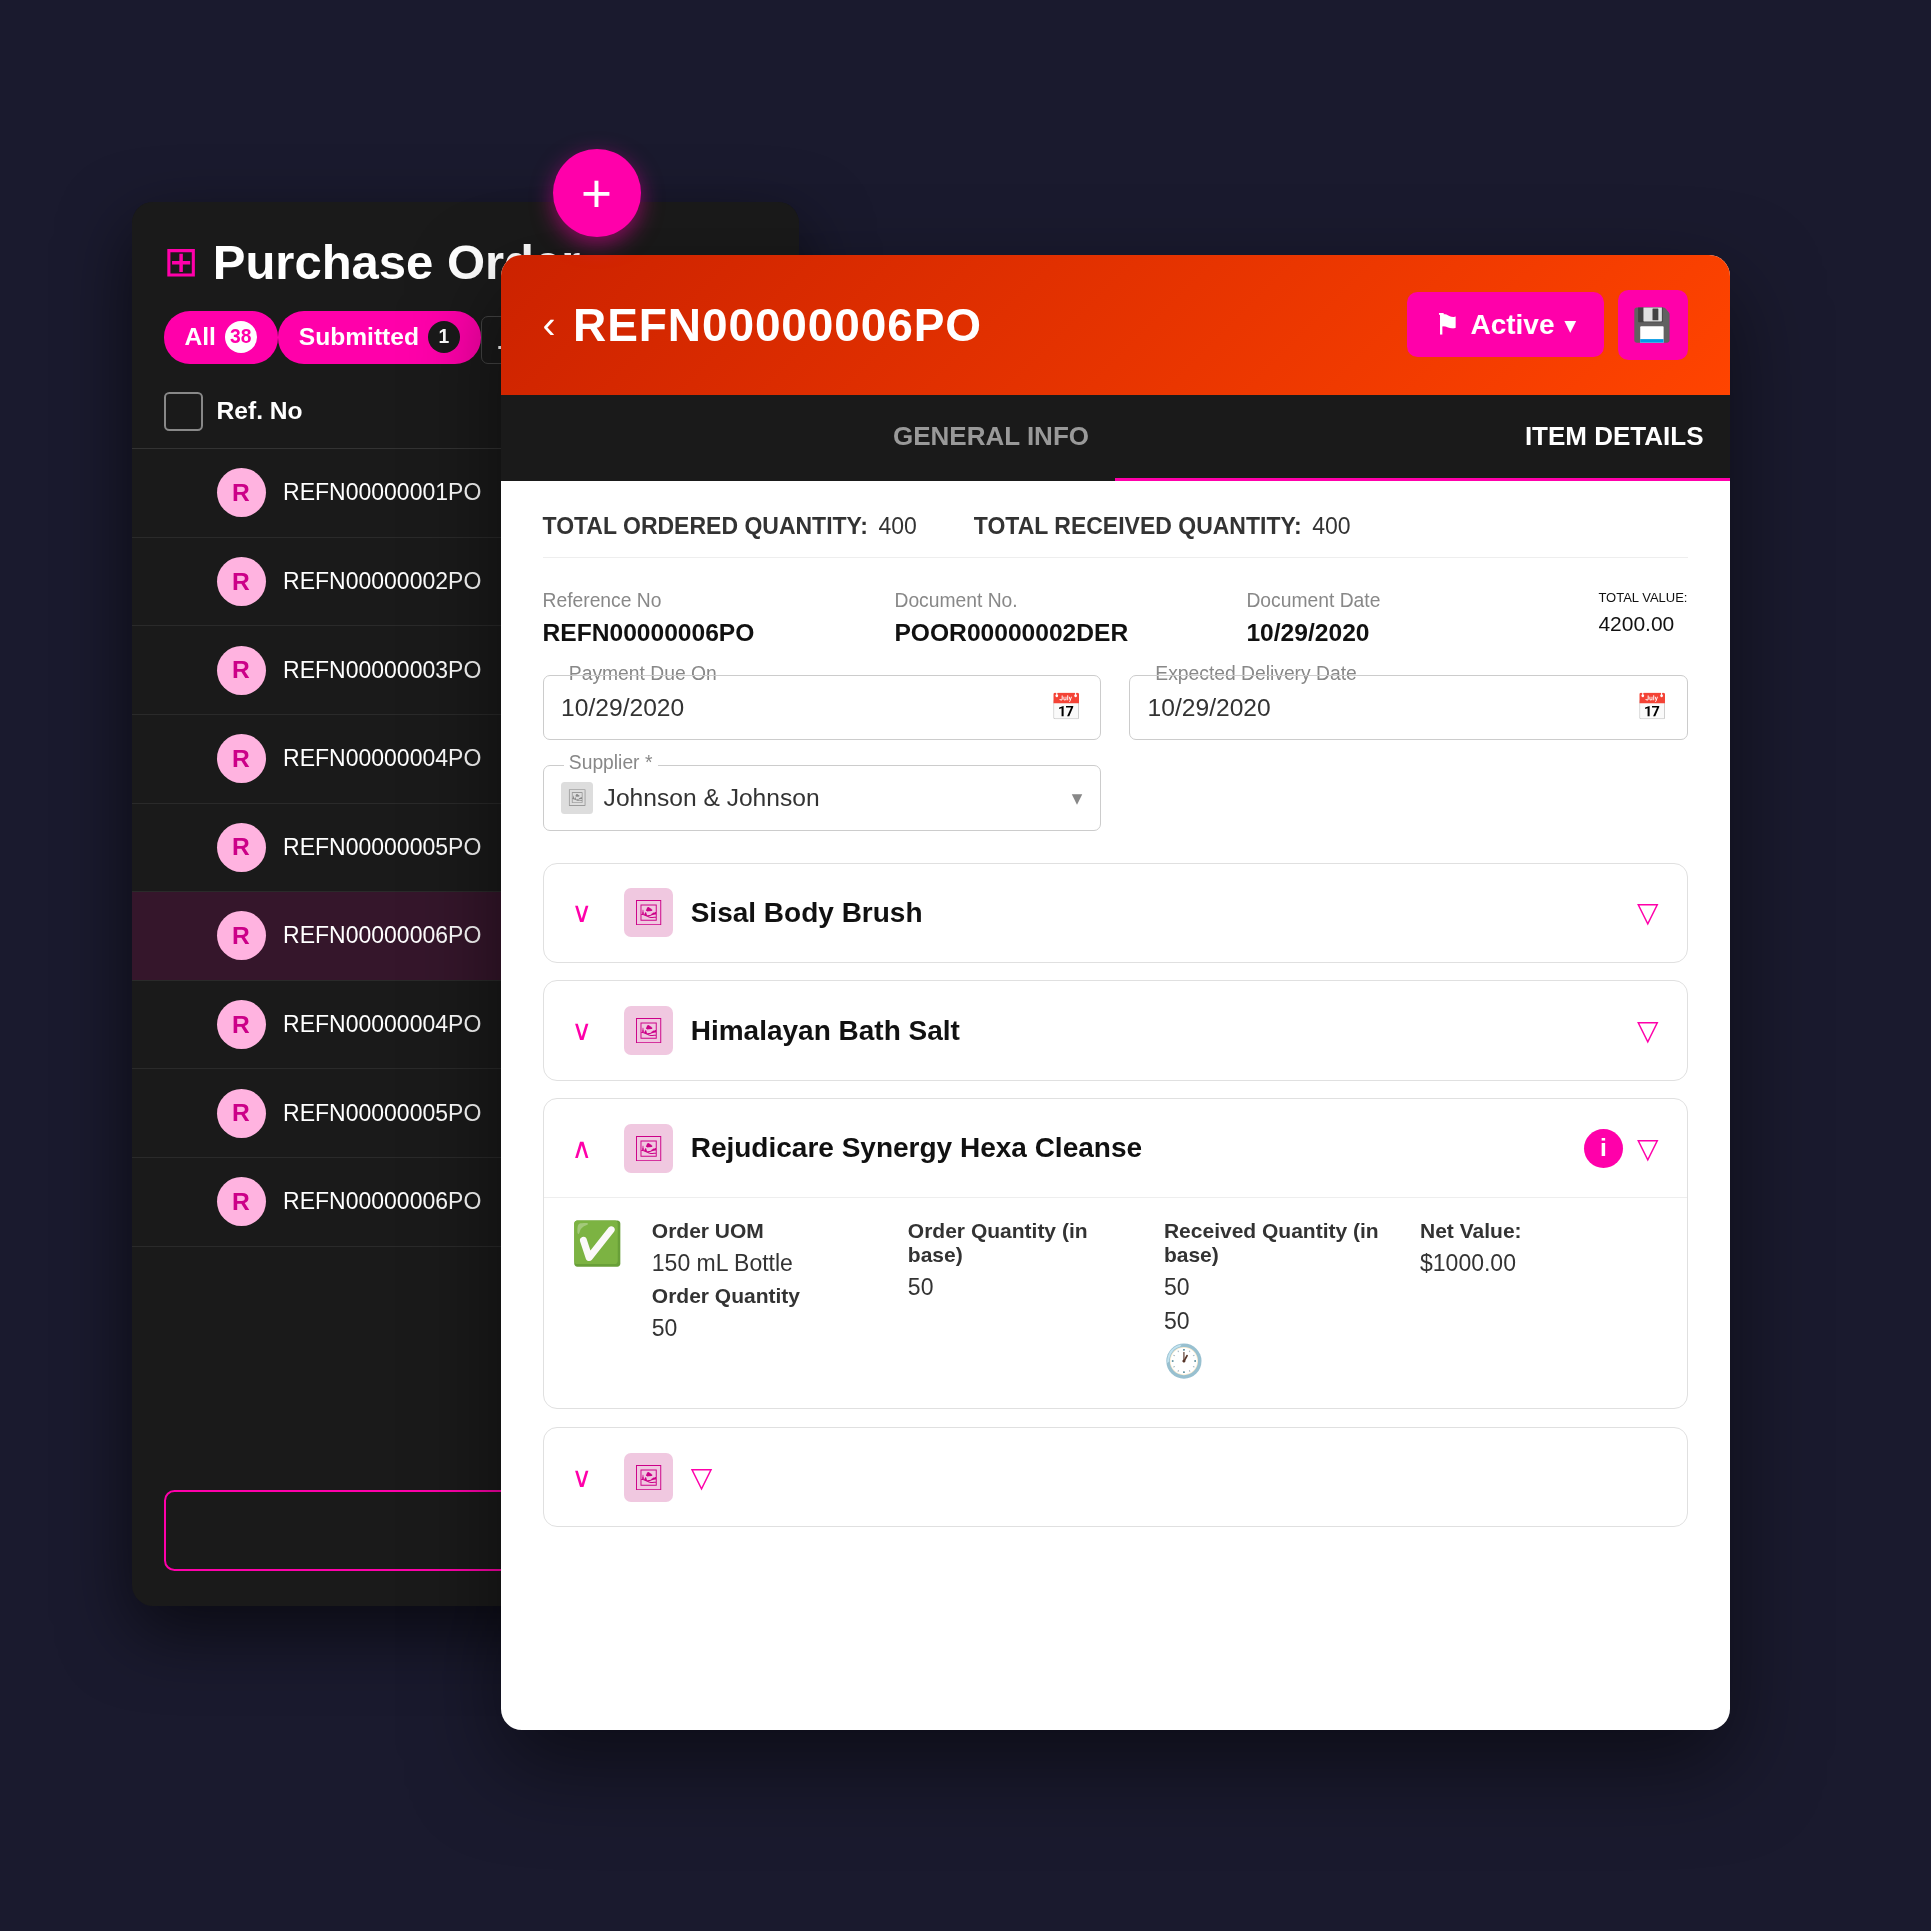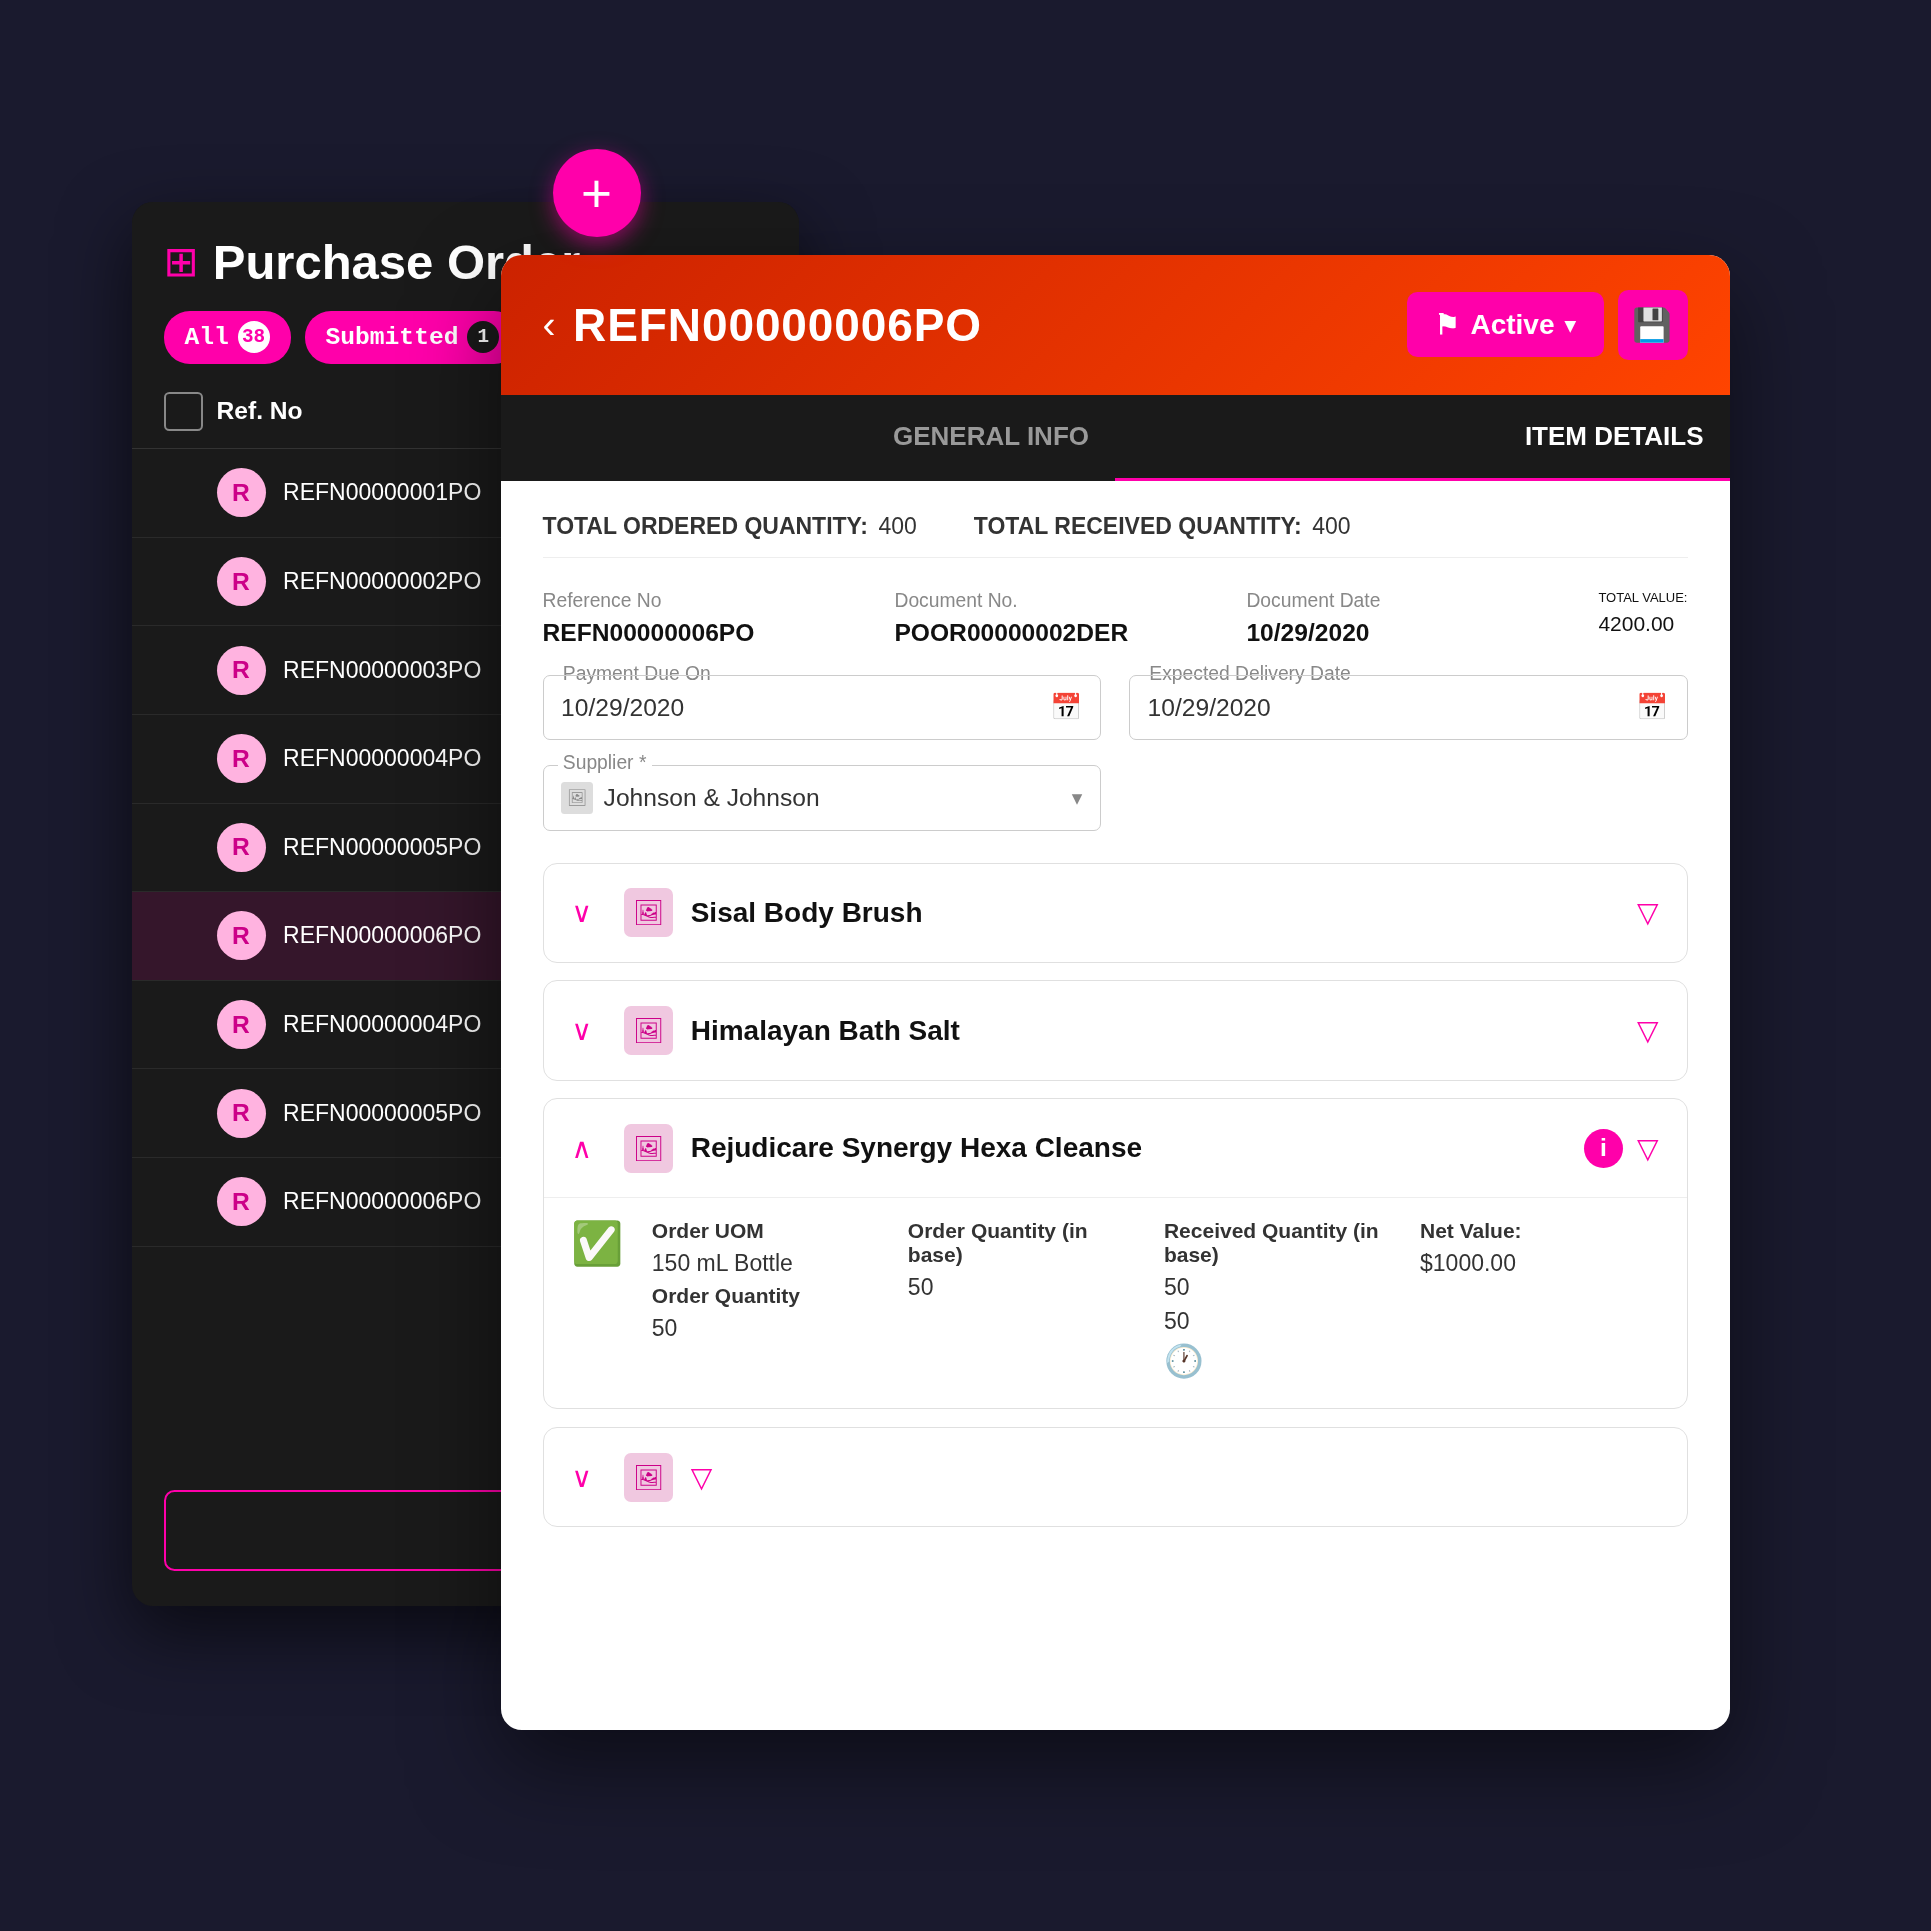--- a/index.html
+++ b/index.html
@@ -49,23 +49,21 @@
     .po-header-title {
       color: #ffffff;
       font-size: 49px;
       font-weight: 700;
     }
 
     .po-tabs {
       padding: 0 32px 0;
       display: flex;
       align-items: flex-end;
-      gap: 14px;
       margin-bottom: 10.5px;
-      font-family: Liberation Mono, monospace;
     }
 
     .tab-all {
       background: #ff00aa;
       color: white;
       border-radius: 26px;
       padding: 10.5px 21px;
       font-size: 24.6px;
       font-weight: 600;
       display: flex;
@@ -426,21 +424,21 @@
       justify-content: space-between;
     }
 
     .input-field-wrapper {
       position: relative;
     }
 
     .input-floating-label {
       position: absolute;
       top: -12.3px;
-      left: 15px;
+      left: 21px;
       background: white;
       padding: 0 5.3px;
       font-size: 19.3px;
       color: #888;
     }
 
     .calendar-icon {
       color: #aaa;
       font-size: 26px;
     }

